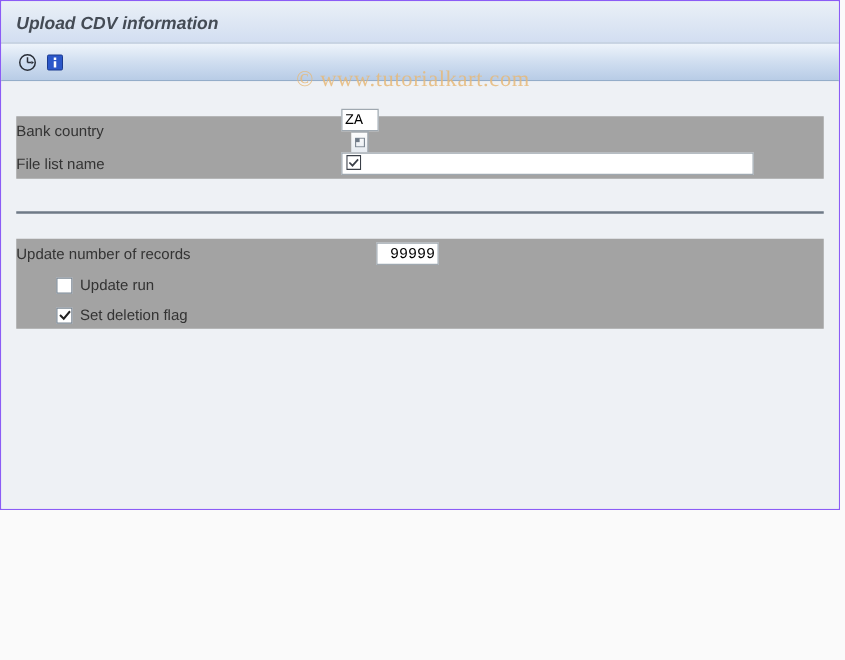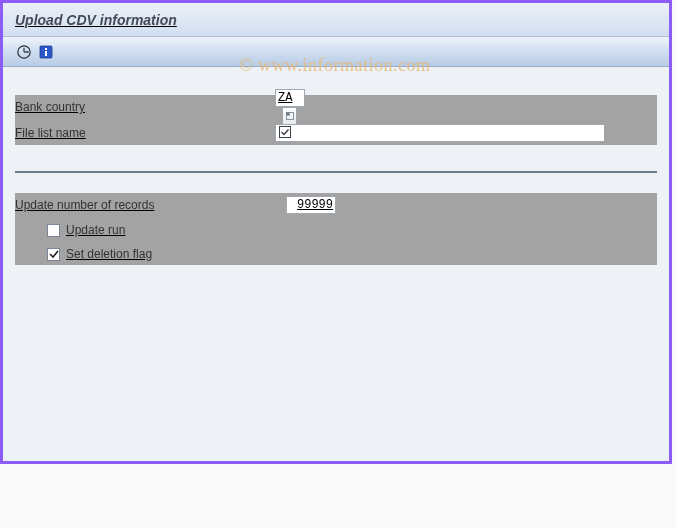--- a/index.html
+++ b/index.html
@@ -13,25 +13,24 @@
       font-size: 12px;
       background: #fafafa;
       width: 676px;
       height: 528px;
       overflow: hidden;
       position: relative;
     }
 
     .window {
       width: 672px;
-      height: 464px;
-      border: 3px solid #8b5cf6;
+      height: 408px;
+      border: 1px solid #8b5cf6;
       background: #eef1f5;
       position: relative;
-      text-decoration: underline;
     }
 
     .titlebar {
       background: linear-gradient(to bottom, #eaf0f7 0%, #d2def1 100%);
       height: 34px;
       display: flex;
       align-items: center;
       padding-left: 12px;
       border-bottom: 1px solid #aebfd4;
     }
@@ -130,21 +129,21 @@
       left: 4px;
       top: 2px;
       width: 12px;
       height: 12px;
       pointer-events: none;
     }
 
     .input-records {
       width: 50px;
       text-align: right;
-      margin-left: 11px;
+      margin-left: 28px;
     }
 
     .divider {
       border: none;
       border-top: 2px solid #6f7a87;
       margin: 26px 0 4px 0;
     }
 
     .checkbox-row {
       display: flex;
@@ -293,15 +292,15 @@
               <path d="M1 5 L4 8 L9 2" fill="none" stroke="#222" stroke-width="1.6"></path>
             </svg>
         </span>
         <span class="chk-label">Set deletion flag</span>
       </div>
 
     </div>
 
   </div>
 
-  <div class="watermark">© www.information.com</div>
+  <div class="watermark">© www.tutorialkart.com</div>
 
 </div>
 
 </body></html>

